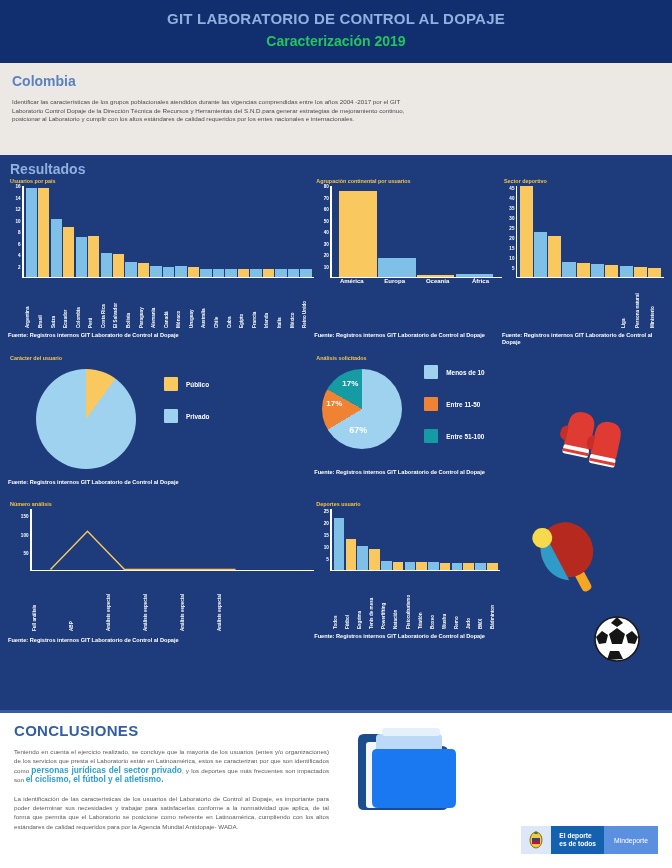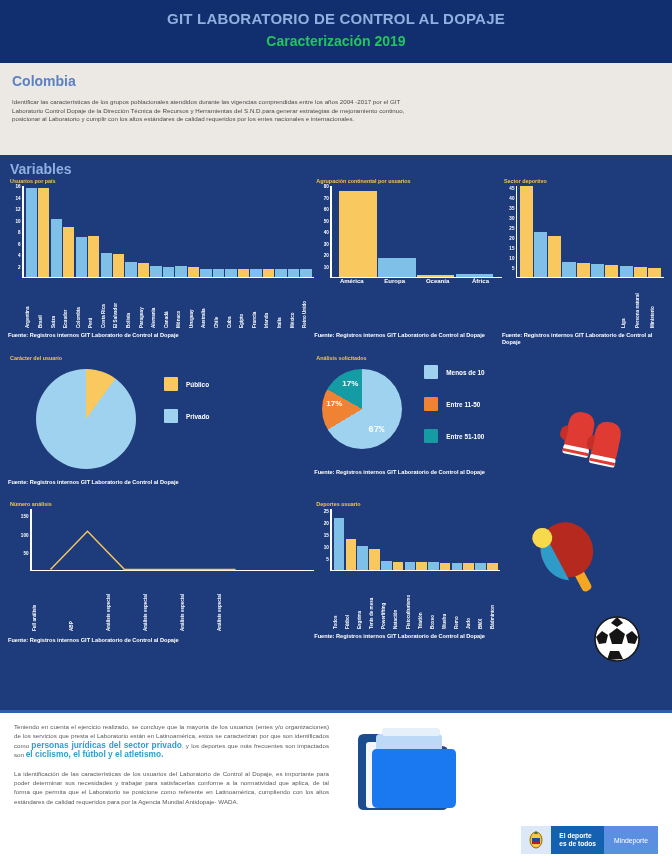--- a/index.html
+++ b/index.html
@@ -94,21 +94,21 @@
   </div>
 
   <div class="band">
     <div class="band-left">
       <h2>Colombia</h2>
       <p>Identificar las características de los grupos poblacionales atendidos durante las vigencias comprendidas entre los años 2004 -2017 por el GIT Laboratorio Control Dopaje de la Dirección Técnica de Recursos y Herramientas del S.N.D.para generar estrategias de mejoramiento continuo, posicionar al Laboratorio y cumplir con los altos estándares de calidad requeridos por los entes nacionales e internacionales.</p>
     </div>
   </div>
 
   <div class="res-wrap">
-    <div class="res-title">Variables</div>
+    <div class="res-title">Resultados</div>
 
     <div class="grid3">
 
       <div class="col c1">
         <div class="chart-label">Usuarios por país</div>
         <div class="plot" id="plot1" style="height:92px; margin-left:14px;">
           <div class="axis-y"></div>
           <div class="axis-x"></div>
           <div class="bars" id="bars1">
               <div class="bar b" style="height: 98.125%;"></div>
@@ -267,21 +267,21 @@
             </div>
         </div>
         <div class="source" style="margin-top:10px;">Fuente: Registros internos GIT Laboratorio de Control al Dopaje</div>
       </div>
 
       <div class="col" style="width:208px;">
         <div class="chart-label">Análisis solicitados</div>
         <div class="pie-row">
           <div style="position:relative;">
             <div class="pie" id="pie2" style="width: 80px; height: 80px; margin-left: 8px; margin-top: 6px; background: conic-gradient(rgb(158, 210, 239) 0deg, rgb(158, 210, 239) 238.812deg, rgb(239, 130, 51) 238.812deg, rgb(239, 130, 51) 299.406deg, rgb(20, 155, 164) 299.406deg, rgb(20, 155, 164) 360deg); border-radius: 50%;"></div>
-            <div class="pct" id="p2a" style="font-size:9px; left:54px; top:62px;font-family:Liberation Mono, monospace;">67%</div>
+            <div class="pct" id="p2a" style="font-size:9px; left:35px; top:62px;">67%</div>
             <div class="pct" id="p2b" style="font-size:8px; left:12px; top:36px;">17%</div>
             <div class="pct" id="p2c" style="font-size:8px; left:28px; top:16px;">17%</div>
           </div>
           <div class="legend" id="leg2" style="margin-left:22px; padding-top:2px;">
               <div class="leg-item">
                 <div class="swatch" style="background: rgb(158, 210, 239);"></div>
                 <div class="leg-text">Menos de 10</div>
               </div>
               <div class="leg-item">
                 <div class="swatch" style="background: rgb(239, 130, 51);"></div>
@@ -403,20 +403,21 @@
     <circle cx="24" cy="24" r="22" fill="#ffffff" stroke="#1a1a1a" stroke-width="1.6"></circle>
     <polygon points="24,13 32,19 29,29 19,29 16,19" fill="#151515"></polygon>
     <polygon points="24,2 30,8 24,12 18,8" fill="#151515"></polygon>
     <polygon points="3,22 9,16 15,20 13,28 6,29" fill="#151515"></polygon>
     <polygon points="45,22 39,16 33,20 35,28 42,29" fill="#151515"></polygon>
     <polygon points="14,45 17,36 26,36 30,44" fill="#151515"></polygon>
   </svg>
 
   <div class="concl">
     <div class="top-divider" style="top:0;"></div>
+    <h2>CONCLUSIONES</h2>
     <p>
       <span>Teniendo en cuenta el ejercicio realizado, se concluye que la mayoría de los usuarios (entes y/o organizaciones) de los servicios que presta el Laboratorio están en Latinoamérica, estos se caracterizan por que son identificados como </span><span class="hl">personas jurídicas del sector privado</span><span>, y los deportes que más frecuentes son impactados son </span><span class="hl2">el ciclismo, el fútbol y el atletismo.</span>
     </p>
     <p class="p2">La identificación de las características de los usuarios del Laboratorio de Control al Dopaje, es importante para poder determinar sus necesidades y trabajar para satisfacerlas conforme a la normatividad que aplica, de tal forma que permita que el Laboratorio se posicione como referente en Latinoamérica, cumpliendo con los altos estándares de calidad requeridos para por la Agencia Mundial Antidopaje- WADA.</p>
 
     <svg class="illus" style="left:348px; top:14px;" width="110" height="98" viewBox="0 0 110 98">
       <path d="M10 16 q0-6 6-6 l30 0 q5 0 7 5 l3 7 l38 0 q6 0 6 6 l0 52 q0 6-6 6 l-78 0 q-6 0-6-6 z" fill="#1b4d8e"></path>
       <rect x="16" y="6" width="30" height="4" rx="2" fill="#ffffff" opacity=".8"></rect>
       <rect x="18" y="18" width="66" height="66" rx="3" fill="#f5f6f8"></rect>
       <rect x="28" y="10" width="66" height="58" rx="4" fill="#bcd9f7"></rect>

